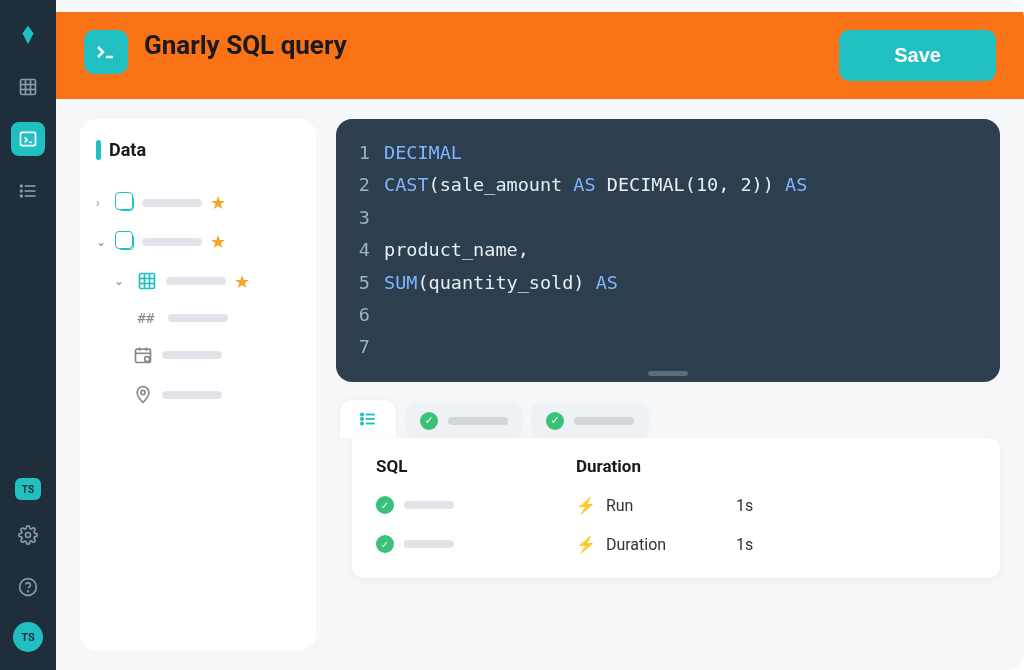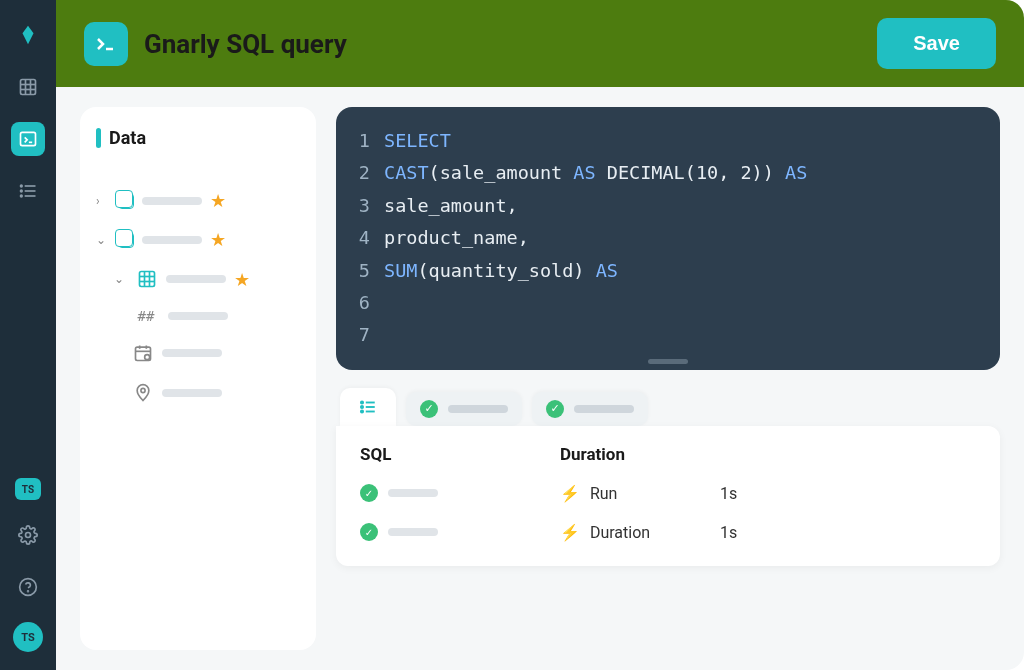--- a/index.html
+++ b/index.html
@@ -13,31 +13,31 @@
 .nav-icon { width: 34px; height: 34px; display: flex; align-items: center; justify-content: center; border-radius: 8px; cursor: pointer; color: #8a9aa8; }
 .nav-icon.active { background: #20bfc2; color: #fff; }
 .nav-icon.badge { background: #20bfc2; border-radius: 6px; font-size: 10px; font-weight: 700; color: #1e2e3a; width: 26px; height: 22px; }
 .nav-logo svg { width: 22px; height: 22px; color: #20bfc2; }
 .nav-avatar { width: 30px; height: 30px; border-radius: 50%; background: #20bfc2; color: #1e2e3a; font-size: 11px; font-weight: 700; display: flex; align-items: center; justify-content: center; }
 
 
 .main { flex: 1; display: flex; flex-direction: column; background: #f5f7f8; border-radius: 0 18px 18px 0; overflow: hidden; }
 
 
-.header { background: #4d7c0f; padding: 18px 28px; display: flex; align-items: center; gap: 16px; }
+.header { background: #f97316; padding: 18px 28px; display: flex; gap: 16px; margin-top: 12px; }
 .header-icon { width: 44px; height: 44px; background: #20bfc2; border-radius: 10px; display: flex; align-items: center; justify-content: center; color: #fff; }
 .header-title { font-size: 26px; font-weight: 700; color: #1a1a1a; flex: 1; }
-.save-btn { background: #20bfc2; color: #fff; border: none; padding: 14px 36px; border-radius: 10px; font-size: 20px; font-weight: 600; cursor: pointer; }
+.save-btn { background: #20bfc2; color: #fff; border: none; padding: 14px 55px; border-radius: 10px; font-size: 20px; font-weight: 600; cursor: pointer; }
 
 
 .body { flex: 1; display: flex; gap: 20px; padding: 20px 24px; min-height: 0; }
 
 
 .data-panel { width: 236px; background: #fff; border-radius: 16px; padding: 20px 16px; }
-.data-title { display: flex; align-items: center; gap: 8px; margin-bottom: 38px; }
+.data-title { display: flex; align-items: center; gap: 8px; margin-bottom: 28px; }
 .data-title-bar { width: 5px; height: 20px; background: #20bfc2; border-radius: 3px; }
 .data-title-text { font-size: 18px; font-weight: 700; color: #1a1a1a; }
 .tree { display: flex; flex-direction: column; gap: 10px; }
 .tree-row { display: flex; align-items: center; gap: 8px; padding: 4px 0; }
 .tree-row.indent-1 { padding-left: 18px; }
 .tree-row.indent-2 { padding-left: 36px; }
 .tree-chevron { width: 14px; color: #888; font-size: 12px; }
 .tree-icon { width: 22px; height: 22px; display: flex; align-items: center; justify-content: center; }
 .tree-icon.copy { border: 1.5px solid #20bfc2; border-radius: 4px; position: relative; width: 16px; height: 16px; }
 .tree-icon.copy::before { content: ''; position: absolute; width: 16px; height: 16px; border: 1.5px solid #20bfc2; border-radius: 4px; top: -4px; left: -4px; background: #fff; }
@@ -60,21 +60,21 @@
 
 .results { display: flex; flex-direction: column; gap: 0; }
 .tabs-row { display: flex; gap: 10px; padding: 0 4px; }
 .tab-chip { background: #fff; border-radius: 10px 10px 0 0; padding: 10px 18px; display: flex; align-items: center; gap: 10px; box-shadow: 0 -1px 4px rgba(0,0,0,0.04); }
 .tab-chip .list-ic { color: #20bfc2; }
 .tab-chip.secondary { background: #eef2f4; border-radius: 10px; padding: 8px 14px; margin-top: 4px; }
 .tab-chip .check { width: 18px; height: 18px; background: #3bc178; border-radius: 50%; display: flex; align-items: center; justify-content: center; color: #fff; font-size: 11px; }
 .tab-chip .skel { width: 60px; height: 8px; background: #d8dee3; border-radius: 4px; }
 .tab-chip.secondary .skel { background: #cfd6dc; }
 
-.table { background: #fff; border-radius: 0 12px 12px 12px; padding: 8px 0 14px; box-shadow: 0 2px 8px rgba(0,0,0,0.05); }
+.table { background: #fff; border-radius: 0 12px 12px 12px; padding: 8px 0 14px; box-shadow: 0 2px 8px rgba(0,0,0,0.05); margin-left: 16px; }
 .th-row, .td-row { display: flex; align-items: center; padding: 10px 24px; }
 .th-row { font-weight: 700; font-size: 17px; color: #1a1a1a; }
 .td-row { font-size: 16px; color: #333; }
 .col-sql { width: 200px; display: flex; align-items: center; gap: 10px; }
 .col-type { width: 160px; display: flex; align-items: center; gap: 10px; }
 .col-dur { flex: 1; }
 .bolt { color: #8b5cf6; font-size: 16px; }
 .mini-check { width: 18px; height: 18px; background: #3bc178; border-radius: 50%; display: flex; align-items: center; justify-content: center; color: #fff; font-size: 10px; }
 .mini-skel { width: 50px; height: 8px; background: #e0e4e8; border-radius: 4px; }
 
@@ -207,29 +207,28 @@
               </span>
               <span class="tree-label-skeleton"></span>
             </div>
           </div>
       </aside>
 
       <div class="right-col">
         <div class="editor" id="editor">
           <div class="code-line">
               <span class="line-num">1</span>
-              <span class="code-text"><span class="kw">SELECT</span></span>
+              <span class="code-text"><span class="kw">DECIMAL</span></span>
             </div>
             <div class="code-line">
               <span class="line-num">2</span>
               <span class="code-text"><span class="kw">CAST</span><span>(sale_amount </span><span class="kw">AS</span><span> DECIMAL(10, 2)) </span><span class="kw">AS</span></span>
             </div>
             <div class="code-line">
               <span class="line-num">3</span>
-              <span class="code-text"><span>sale_amount,</span></span>
             </div>
             <div class="code-line">
               <span class="line-num">4</span>
               <span class="code-text"><span>product_name,</span></span>
             </div>
             <div class="code-line">
               <span class="line-num">5</span>
               <span class="code-text"><span class="kw">SUM</span><span>(quantity_sold) </span><span class="kw">AS</span></span>
             </div>
             <div class="code-line">

